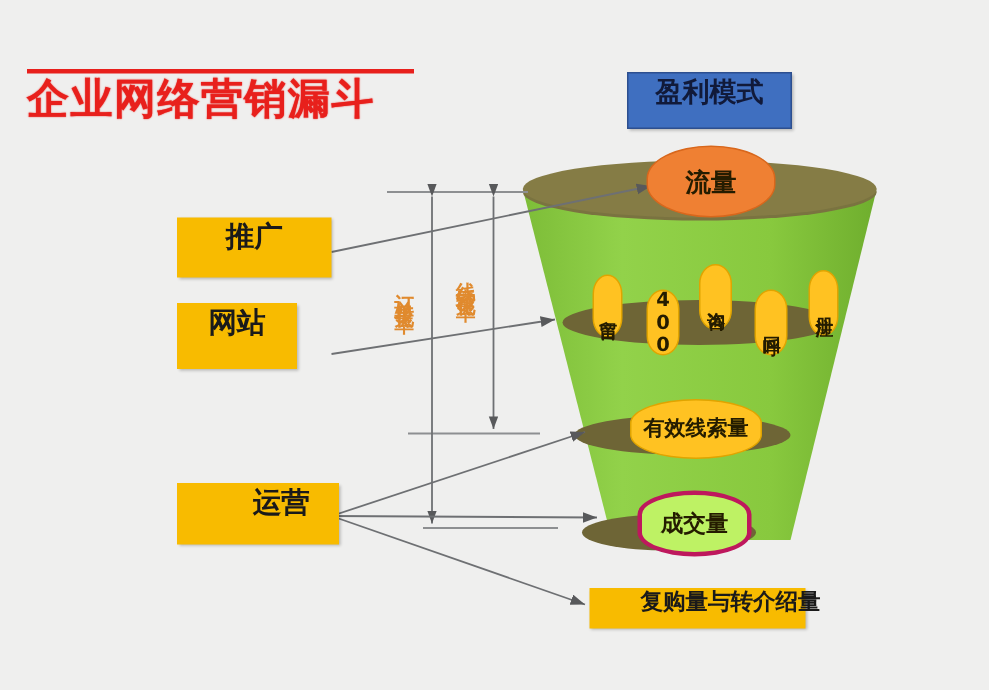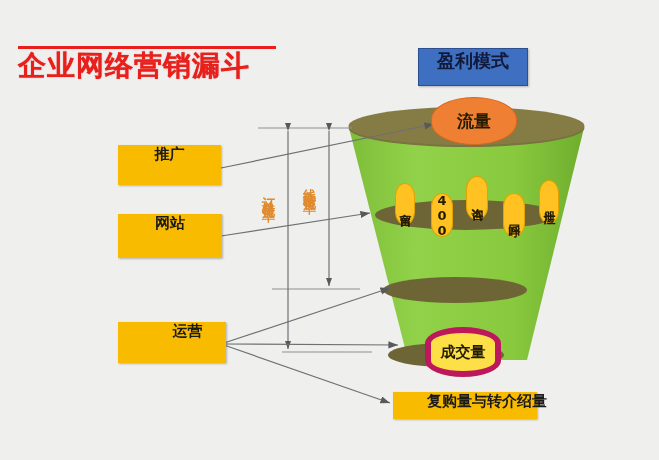--- a/index.html
+++ b/index.html
@@ -34,21 +34,21 @@
   .box{
     position:absolute;
     box-sizing:border-box;
     display:flex;align-items:flex-start;justify-content:center;
     font-weight:bold;
     color:#111;
     white-space:nowrap;
   }
   .yellowbox{
     background:#f8bb00;
-    font-size:15px;
+    font-size:19px;
     color:#1a1a1a;
     box-shadow:1px 1px 2px rgba(0,0,0,.25);
   }
   .bluebox{
     background:#3f6fc0;
     border:1px solid #2d4f8f;
     color:#111a3a;
     font-size:18px;
     box-shadow:1px 1px 2px rgba(0,0,0,.25);
   }
@@ -136,42 +136,45 @@
 
     <line x1="221" y1="344" x2="398" y2="345" stroke="#6e7073" stroke-width="1.2" marker-end="url(#arw)"></line>
 
     <line x1="221" y1="344" x2="390" y2="403" stroke="#6e7073" stroke-width="1.2" marker-end="url(#arw)"></line>
   </svg>
 
   <div class="box yellowbox" style="left:118px;top:145px;width:103px;height:40px;">
     <span>推广</span>
   </div>
 
-  <div class="box yellowbox" style="left:118px;top:214px;width:104px;height:44px;">
+  <div class="box yellowbox" style="left:118px;top:202px;width:80px;height:44px;">
     <span>网站</span>
   </div>
 
   <div class="box yellowbox" style="left:118px;top:322px;width:108px;height:41px;padding-left:31px;">
     <span>运营</span>
   </div>
 
   <div class="vlabel" style="left:262px;top:186px;">订单转化率</div>
   <div class="vlabel" style="left:303px;top:178px;">线索转化率</div>
 
   <div class="box bluebox" style="left:418px;top:48px;width:110px;height:38px;">
     <span>盈利模式</span>
   </div>
 
   <div class="cyl" style="left:415px;top:97px;width:102px;height:46px;">
     <div class="body" style="top:0;height:46px;background:#ef8033;border:1px solid #d8671c;font-size:17px;">流量</div>
   </div>
 
+  <div class="cyl" style="left:404px;top:266px;width:104px;height:38px;">
+    <div class="body" style="top:0;height:38px;background:#ffc222;border:1px solid #e0a400;font-size:14px;border-radius:50%/16px;">有效线索量</div>
+  </div>
 
   <div class="cyl" style="left:409px;top:327px;width:92px;height:38px;">
-    <div class="body" style="top:0;height:38px;background:#fde047;border:6px solid #be185d;font-size:15px;border-radius:50%/16px;">成交量</div>
+    <div class="body" style="top:0;height:38px;background:#bef264;border:3px solid #be185d;font-size:15px;border-radius:50%/16px;">成交量</div>
   </div>
 
   <div class="cyl" style="left:379px;top:183px;width:36px;height:40px;">
     <div class="body" style="top:0;height:40px;background:#ffc222;border:1px solid #e0a400;font-size:12px;border-radius:50%/13px;writing-mode:vertical-rl;text-orientation:upright;">留言</div>
   </div>
 
   <div class="cyl" style="left:415px;top:193px;width:38px;height:42px;">
     <div class="body" style="top:0;height:42px;background:#ffc222;border:1px solid #e0a400;font-size:13px;border-radius:50%/13px;writing-mode:vertical-rl;text-orientation:upright;">400</div>
   </div>
 

